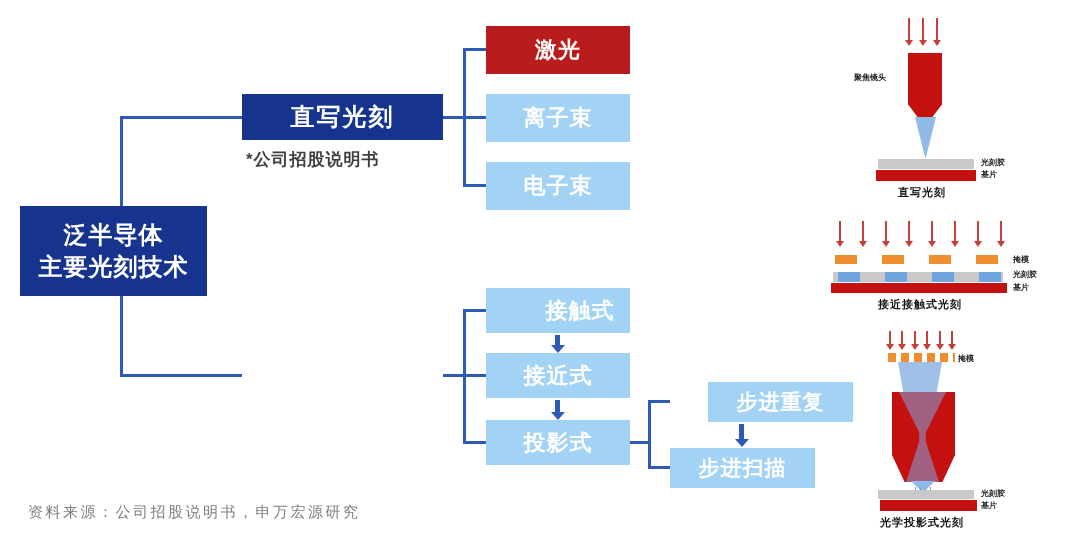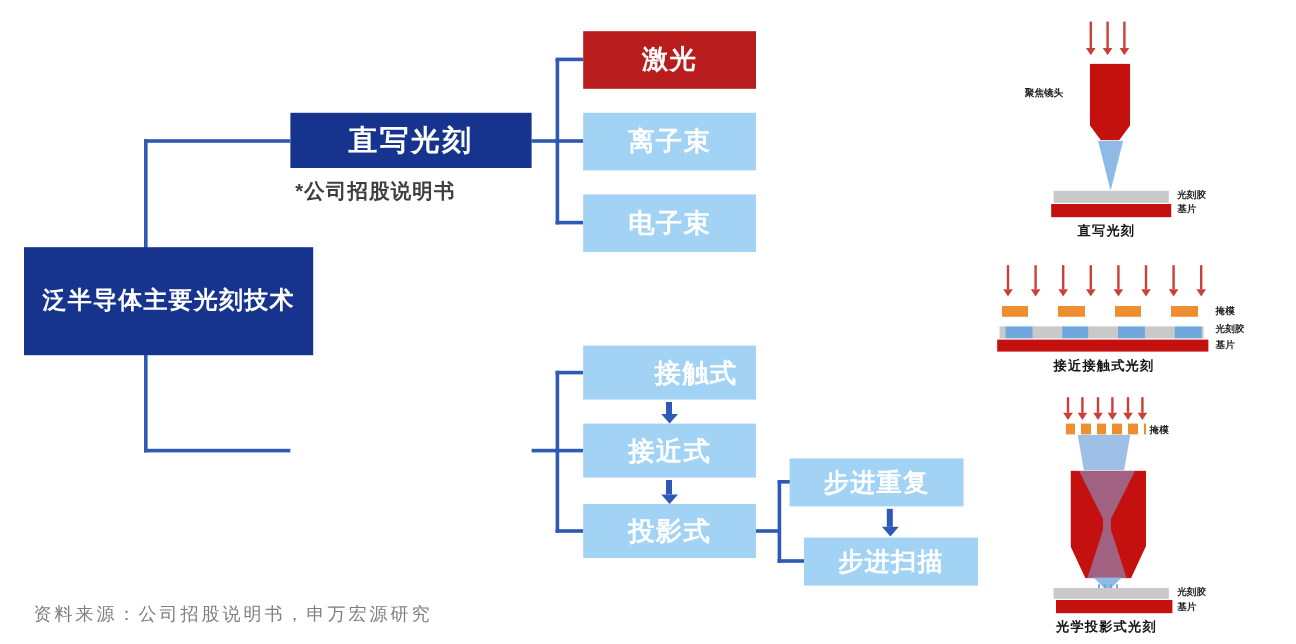--- a/index.html
+++ b/index.html
@@ -12,22 +12,22 @@
   
   .line { position:absolute; background:#2E59B5; }
   .h3 { height:3px; }
   .w3 { width:3px; }
   
   .box { position:absolute; display:flex; align-items:center; justify-content:center;
          color:#ffffff; font-weight:bold; text-align:center; }
   .dark  { background:#16338E; }
   .light { background:#A2D2F4; }
   .pink  { background:#b91c1c; }
-  .root-box { width:241px; height:90px; left:20px; top:206px; font-size:20px;
-              line-height:32px; flex-direction:row; letter-spacing:1px; }
+  .root-box { width:187px; height:90px; left:20px; top:206px; font-size:24px;
+              line-height:32px; flex-direction:column; letter-spacing:1px; }
   .branch-box { width:201px; height:46px; font-size:24px; letter-spacing:2px; }
   .child-box  { width:144px; height:46px; font-size:22px; letter-spacing:1px; }
   .step-box   { width:145px; height:40px; font-size:21px; letter-spacing:1px; }
   .note { position:absolute; left:246px; top:148px; width:210px; font-size:17px;
           font-weight:bold; color:#3F3F3F; letter-spacing:1px; }
   
   .barrow { position:absolute; width:5px; background:#2E59B5; }
   .barrow::after { content:''; position:absolute; top:100%; left:50%;
     transform:translateX(-50%); border:7px solid transparent;
     border-top:8px solid #2E59B5; border-bottom:0; }
@@ -83,21 +83,21 @@
   <div class="box light child-box" style="left:486px; top:162px; height:48px;">电子束</div>
 
 
   <div class="box light child-box" style="left:486px; top:288px; height:45px;padding-left:44px;">接触式</div>
   <div class="box light child-box" style="left:486px; top:353px; height:45px;">接近式</div>
   <div class="box light child-box" style="left:486px; top:420px; height:45px;">投影式</div>
 
   <div class="barrow" style="left:555px; top:335px; height:10px;"></div>
   <div class="barrow" style="left:555px; top:400px; height:12px;"></div>
 
-  <div class="box light step-box" style="left:658px; top:382px;">步进重复</div>
+  <div class="box light step-box" style="left:708px; top:382px;">步进重复</div>
   <div class="box light step-box" style="left:670px; top:448px;">步进扫描</div>
   <div class="barrow" style="left:739px; top:424px; height:15px;"></div>
 
   <div class="rarrow" style="left:908px; top:18px; height:22px;"></div>
   <div class="rarrow" style="left:922px; top:18px; height:22px;"></div>
   <div class="rarrow" style="left:936px; top:18px; height:22px;"></div>
   <div class="shape" style="left:908px; top:53px; width:34px; height:64px; background:#C51010;
        clip-path:polygon(0 0,100% 0,100% 80%,72% 100%,28% 100%,0 80%);"></div>
   <div class="tinylabel" style="left:852px; top:73px; width:34px; text-align:right;">聚焦镜头</div>
   <div class="shape" style="left:915px; top:117px; width:21px; height:42px; background:#8FB9E6;

